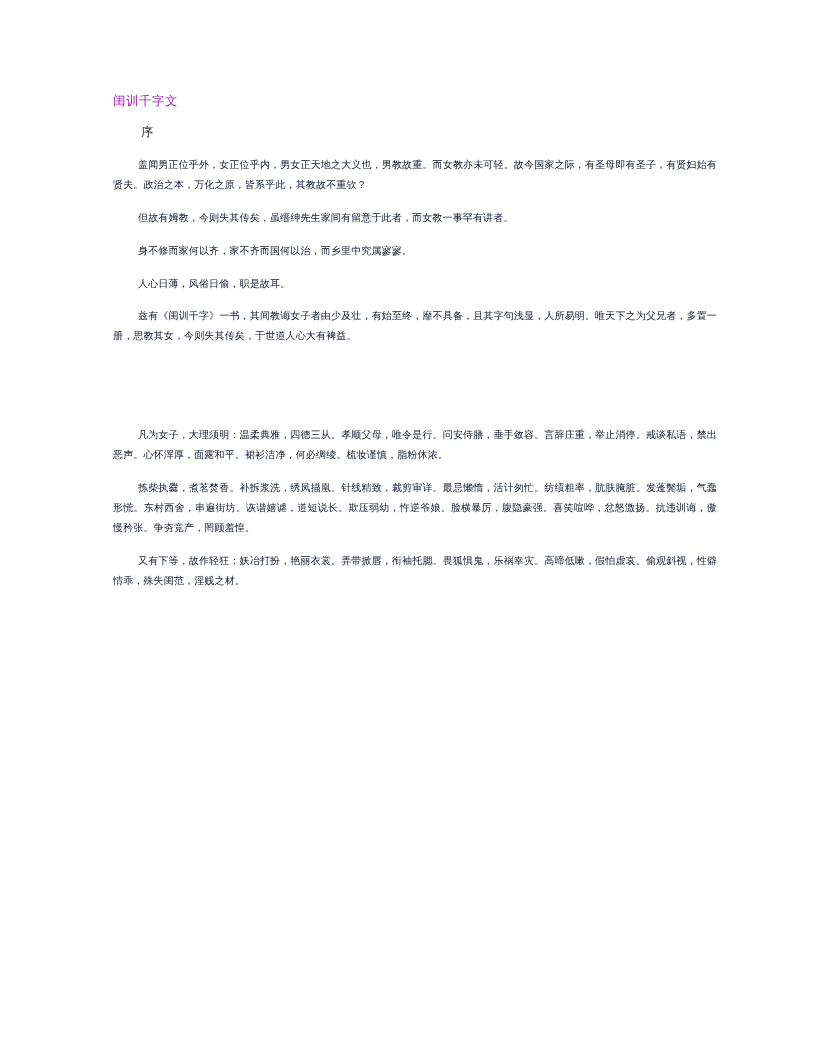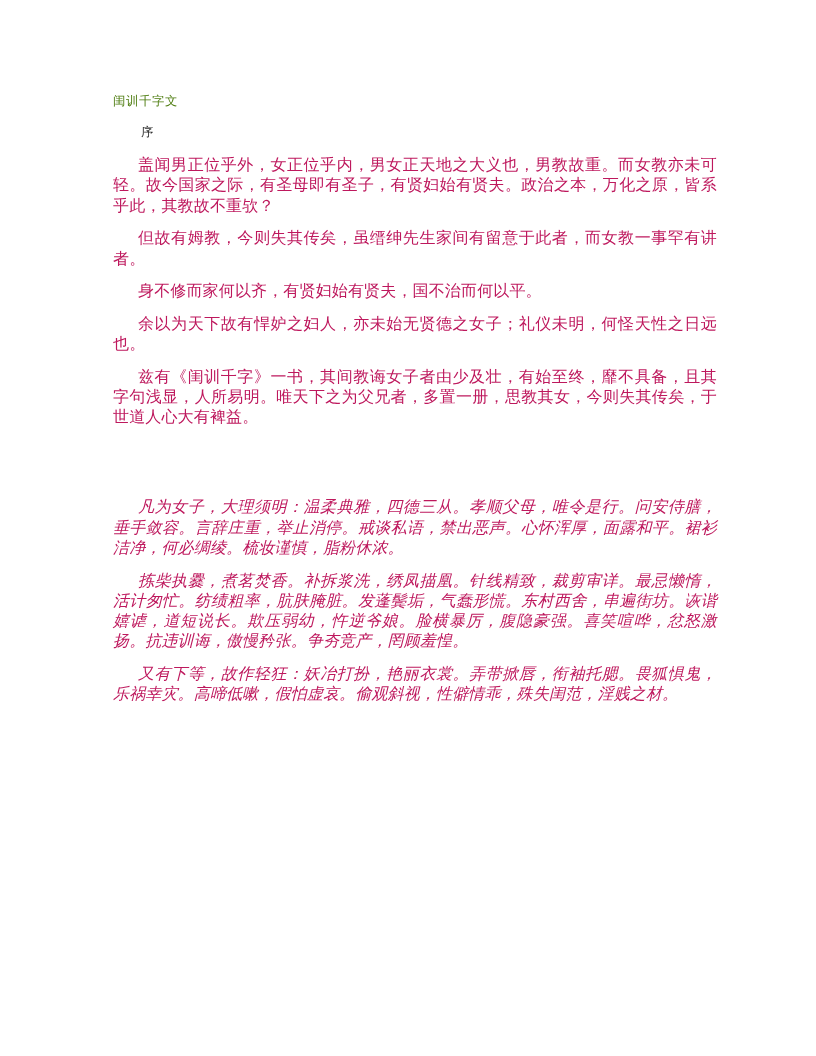--- a/index.html
+++ b/index.html
@@ -22,70 +22,69 @@
   }
   .content {
     position: absolute;
     left: 113px;
     top: 92px;
     width: 604px;
   }
   .doc-title {
     font-size: 12.4px;
     line-height: 1.5;
-    color: #4d7c0f;
+    color: #a21caf;
     letter-spacing: 0.6px;
     margin: 0 0 12px 0;
     font-family: "DejaVu Serif", "Liberation Serif", serif;
   }
   .section-head {
     font-size: 12.4px;
     line-height: 1.5;
     color: #2b2b2b;
     margin: 0 0 14px 0;
     text-indent: 28px;
     letter-spacing: 0.6px;
   }
   p.para {
-    font-size: 16px;
+    font-size: 10px;
     line-height: 20.2px;
-    color: #be185d;
+    color: #0f172a;
     margin: 0 0 12.5px 0;
     text-indent: 25px;
     text-align: justify;
     text-justify: inter-ideograph;
     letter-spacing: 0.15px;
     word-break: break-all;
   }
   p.para:last-child {
     margin-bottom: 0;
   }
   .gap-block {
     height: 62px;
   }
   .sect-two {
-    margin-top: 8px;
-    font-style: italic;
+    margin-top: 16px;
   }
 </style>
 </head>
 <body>
 
 <div class="page">
   <div class="content">
 
     <div class="doc-title" id="doc-title">闺训千字文</div>
 
     <div class="section-head">序</div>
 
     <div id="preface-body">
         <p class="para">盖闻男正位乎外，女正位乎内，男女正天地之大义也，男教故重。而女教亦未可轻。故今国家之际，有圣母即有圣子，有贤妇始有贤夫。政治之本，万化之原，皆系乎此，其教故不重欤？</p>
         <p class="para">但故有姆教，今则失其传矣，虽缙绅先生家间有留意于此者，而女教一事罕有讲者。</p>
-        <p class="para">身不修而家何以齐，有贤妇始有贤夫，国不治而何以平。</p>
-        <p class="para">余以为天下故有悍妒之妇人，亦未始无贤德之女子；礼仪未明，何怪天性之日远也。</p>
+        <p class="para">身不修而家何以齐，家不齐而国何以治，而乡里中究属寥寥。</p>
+        <p class="para">人心日薄，风俗日偷，职是故耳。</p>
         <p class="para">兹有《闺训千字》一书，其间教诲女子者由少及壮，有始至终，靡不具备，且其字句浅显，人所易明。唯天下之为父兄者，多置一册，思教其女，今则失其传矣，于世道人心大有裨益。</p>
       </div>
 
     <div class="gap-block"></div>
 
     <div class="sect-two" id="main-body">
         <p class="para">凡为女子，大理须明：温柔典雅，四德三从。孝顺父母，唯令是行。问安侍膳，垂手敛容。言辞庄重，举止消停。戒谈私语，禁出恶声。心怀浑厚，面露和平。裙衫洁净，何必绸绫。梳妆谨慎，脂粉休浓。</p>
         <p class="para">拣柴执爨，煮茗焚香。补拆浆洗，绣凤描凰。针线精致，裁剪审详。最忌懒惰，活计匆忙。纺绩粗率，肮肤腌脏。发蓬鬓垢，气蠢形慌。东村西舍，串遍街坊。诙谐嬉谑，道短说长。欺压弱幼，忤逆爷娘。脸横暴厉，腹隐豪强。喜笑喧哗，忿怒激扬。抗违训诲，傲慢矜张。争夯竞产，罔顾羞惶。</p>
         <p class="para">又有下等，故作轻狂：妖冶打扮，艳丽衣裳。弄带掀唇，衔袖托腮。畏狐惧鬼，乐祸幸灾。高啼低嗽，假怕虚哀。偷观斜视，性僻情乖，殊失闺范，淫贱之材。</p>
       </div>

